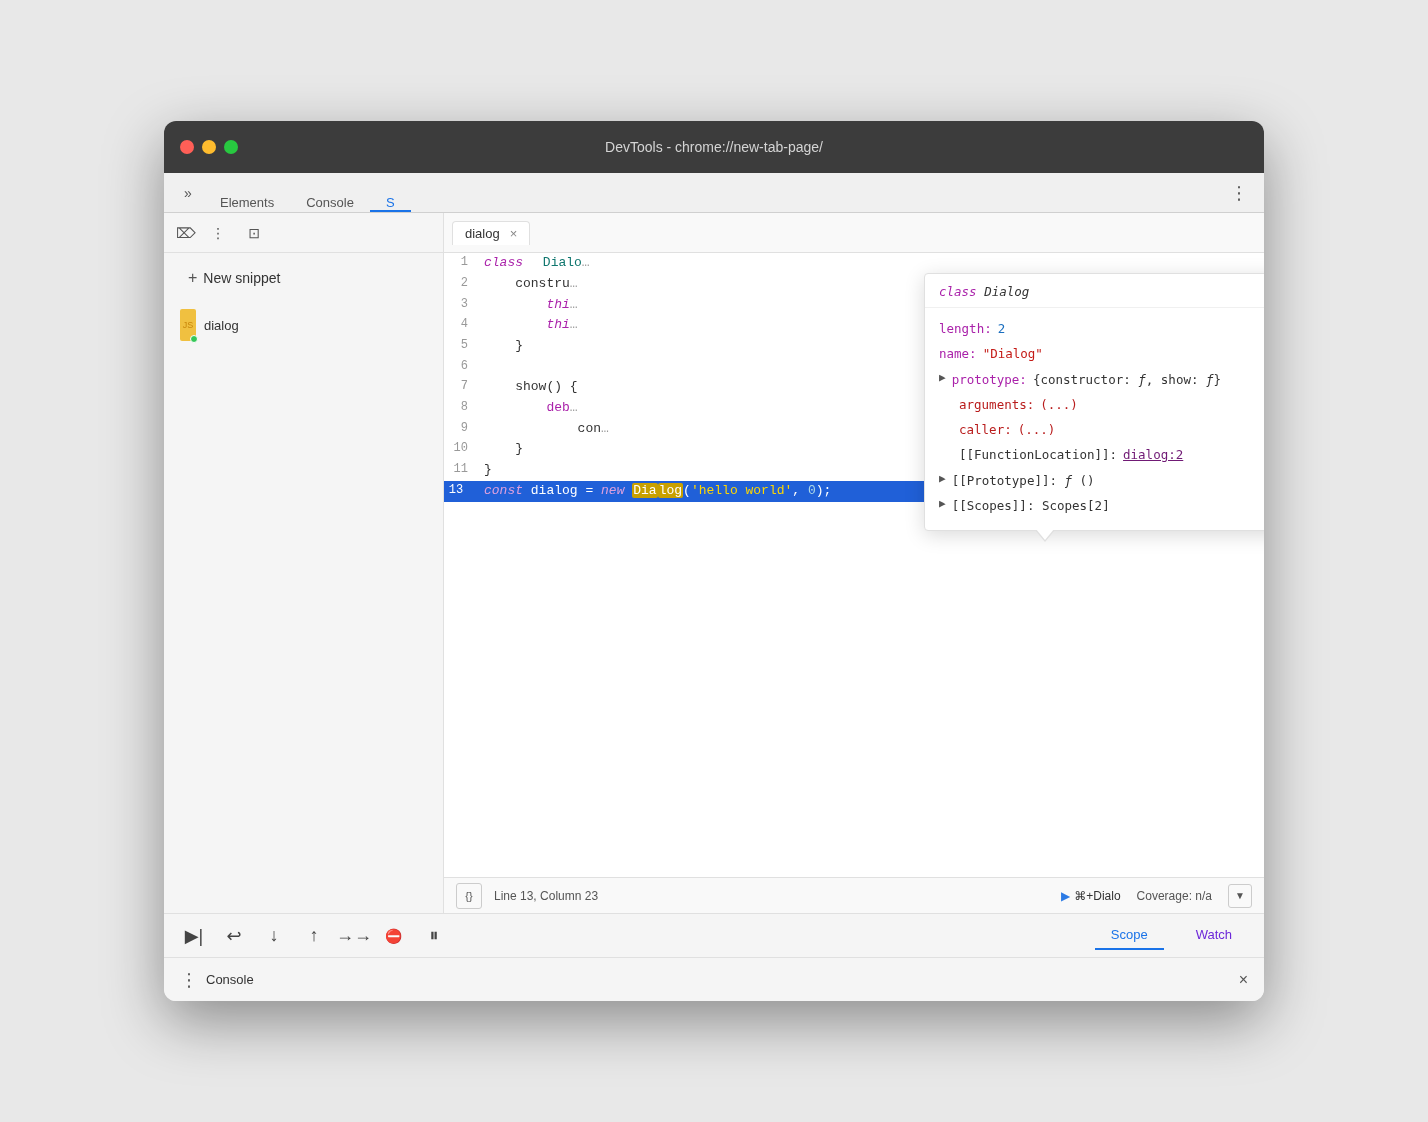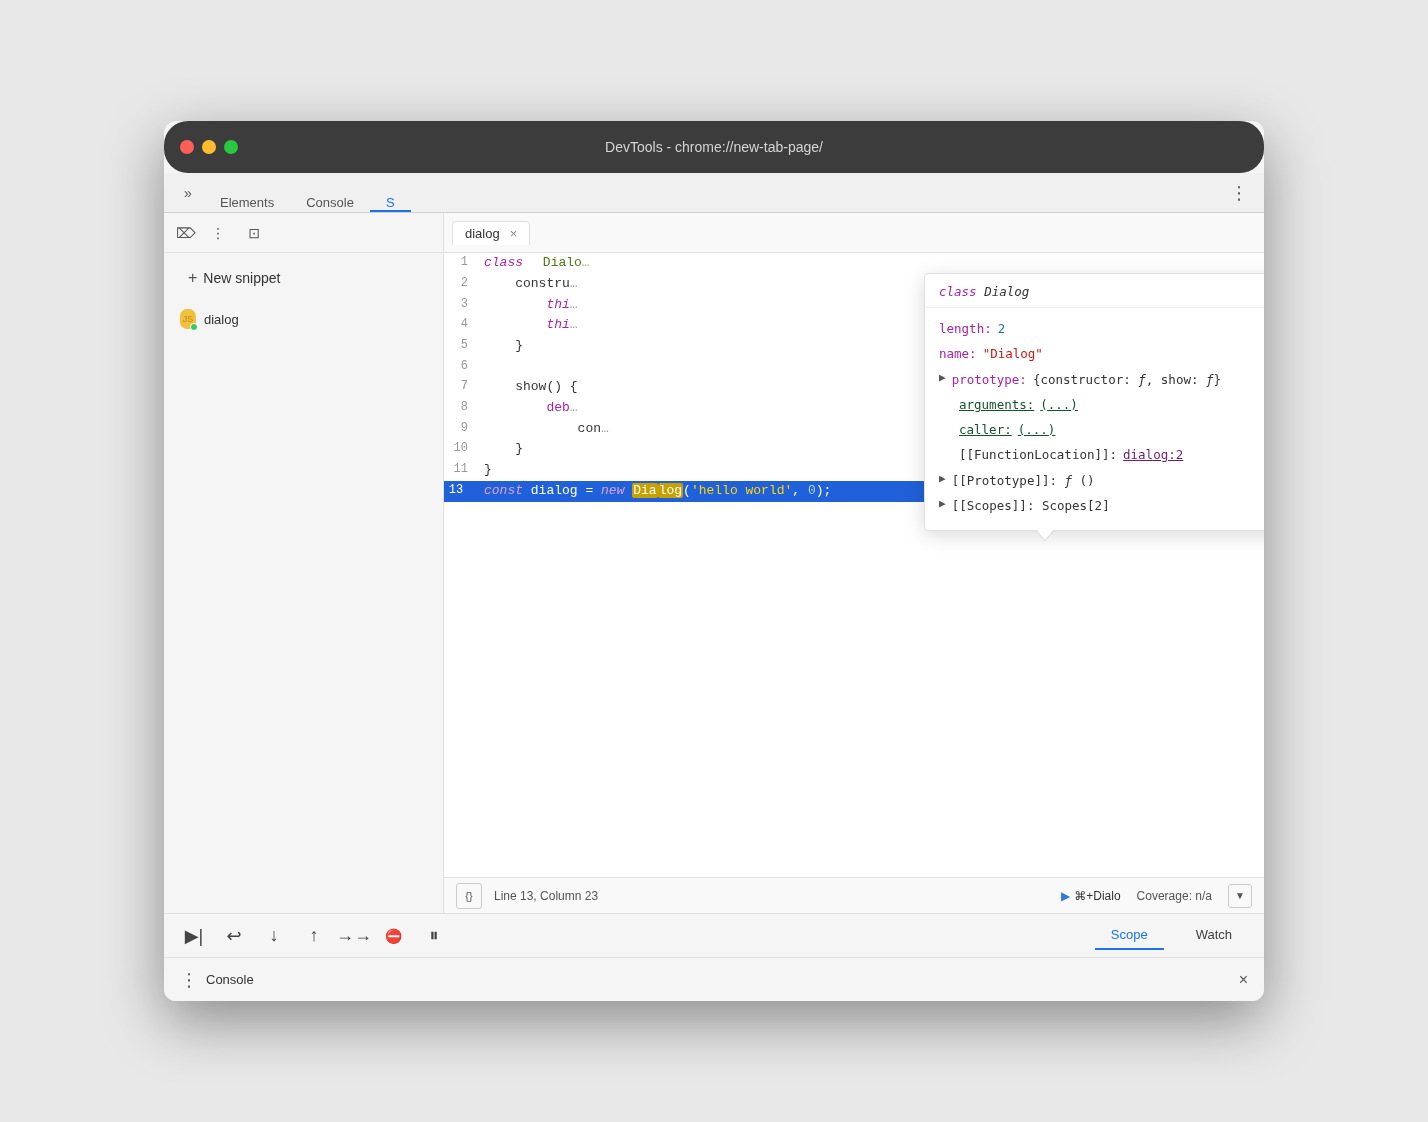--- a/index.html
+++ b/index.html
@@ -20,21 +20,20 @@
       position: relative;
     }
     
     .titlebar {
       background: #3c3c3c;
       height: 52px;
       display: flex;
       align-items: center;
       padding: 0 16px;
       position: relative;
-      border-radius: 24px;
     }
     .traffic-lights {
       display: flex;
       gap: 8px;
     }
     .tl { width: 14px; height: 14px; border-radius: 50%; }
     .tl-red { background: #ff5f57; }
     .tl-yellow { background: #febc2e; }
     .tl-green { background: #28c840; }
     .titlebar-title {
@@ -122,23 +121,23 @@
       display: flex;
       align-items: center;
       gap: 8px;
       padding: 6px 12px;
       cursor: pointer;
       font-size: 13px;
       color: #333;
       border-radius: 4px;
     }
     .snippet-icon {
-      width: 16px; height: 20px;
+      width: 16px; height: 32px;
       background: #f0c040;
-      border-radius: 7px;
+      border-radius: 2px;
       display: flex; align-items: center; justify-content: center;
       font-size: 10px;
       position: relative;
     }
     .snippet-dot {
       width: 8px; height: 8px;
       background: #34c759;
       border-radius: 50%;
       border: 1px solid #fff;
       position: absolute; bottom: -2px; right: -2px;
@@ -202,21 +201,21 @@
     .line-number.highlighted { color: #fff; text-align: center; }
     .code-content {
       flex: 1;
       padding-left: 4px;
       white-space: pre;
       color: #333;
     }
     .code-line.highlighted .code-content { color: #fff; }
     
     .kw { color: #aa22aa; font-style: italic; }
-    .cn { color: #4d7c0f; padding-left: 12px; }
+    .cn { color: #0f766e; padding-left: 12px; }
     .purple { color: #aa22aa; }
     
     .statusbar {
       height: 36px;
       background: #f9f9f9;
       border-top: 1px solid #e0e0e0;
       display: flex;
       align-items: center;
       padding: 0 12px;
       gap: 12px;
@@ -272,21 +271,21 @@
       width: 28px;
     }
     .debug-tabs {
       margin-left: auto;
       display: flex;
       gap: 16px;
     }
     .debug-tab {
       padding: 6px 16px;
       font-size: 13px;
-      color: #404040;
+      color: #6d28d9;
       cursor: pointer;
     }
     .debug-tab.active {
       color: #1a73e8;
       border-bottom: 2px solid #1a73e8;
     }
     
     .console-bar {
       height: 44px;
       background: #f5f5f5;
@@ -343,21 +342,21 @@
       gap: 6px;
       padding: 2px 0;
       line-height: 1.7;
     }
     .tt-key { color: #aa22aa; }
     .tt-val-num { color: #1a6ebf; }
     .tt-val-str { color: #c41a16; }
     .tt-val-obj { color: #333; }
     .tt-val-link { color: #701a75; text-decoration: underline; cursor: pointer; }
     .tt-expand { color: #555; cursor: pointer; font-size: 11px; }
-    .tt-italic { color: #14532d; text-decoration: underline; }
+    .tt-italic { color: #b91c1c; }
     .tooltip-tail {
       position: absolute;
       bottom: -12px;
       left: 110px;
       width: 0; height: 0;
       border-left: 10px solid transparent;
       border-right: 10px solid transparent;
       border-top: 12px solid #e0e0e0;
     }
     .tooltip-tail-inner {

